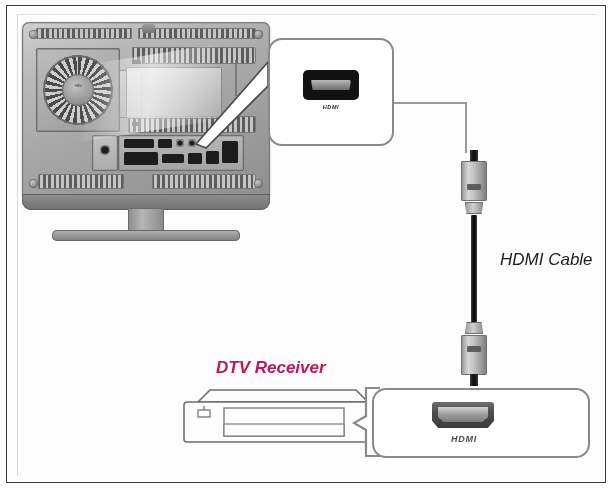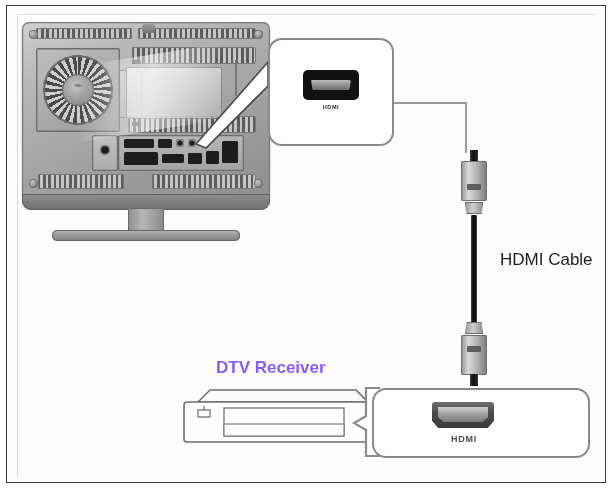--- a/index.html
+++ b/index.html
@@ -9,20 +9,21 @@
   }
   body {
     font-family: "Liberation Sans", sans-serif;
   }
   #stage {
     position: relative;
     width: 612px;
     height: 490px;
     background: #ffffff;
     overflow: hidden;
+    font-style: italic;
   }
   
   .frame {
     position: absolute;
     left: 6px;
     top: 5px;
     width: 600px;
     height: 478px;
     border: 1.6px solid #3b3b3b;
     box-sizing: border-box;
@@ -271,21 +272,21 @@
   .plug-bot .mark { bottom: 23px; }
 
   .cable-label {
     position:absolute; left: 500px; top: 250px;
     font-size: 17px; color: #1c1c1c; white-space: nowrap;
   }
 
   
   .dtv-label {
     position: absolute; left: 216px; top: 358px;
-    font-size: 17px; font-weight: 700; color: #8b5cf6; white-space: nowrap;
+    font-size: 17px; font-weight: 700; color: #be185d; white-space: nowrap;
   }
   .dtv-box { position:absolute; left: 180px; top: 386px; width: 190px; height: 62px; }
 
   .lbl-hidden { position:absolute; width:1px; height:1px; overflow:hidden; opacity:0; }
 </style>
 </head>
 <body>
 
 <div id="stage">
 

